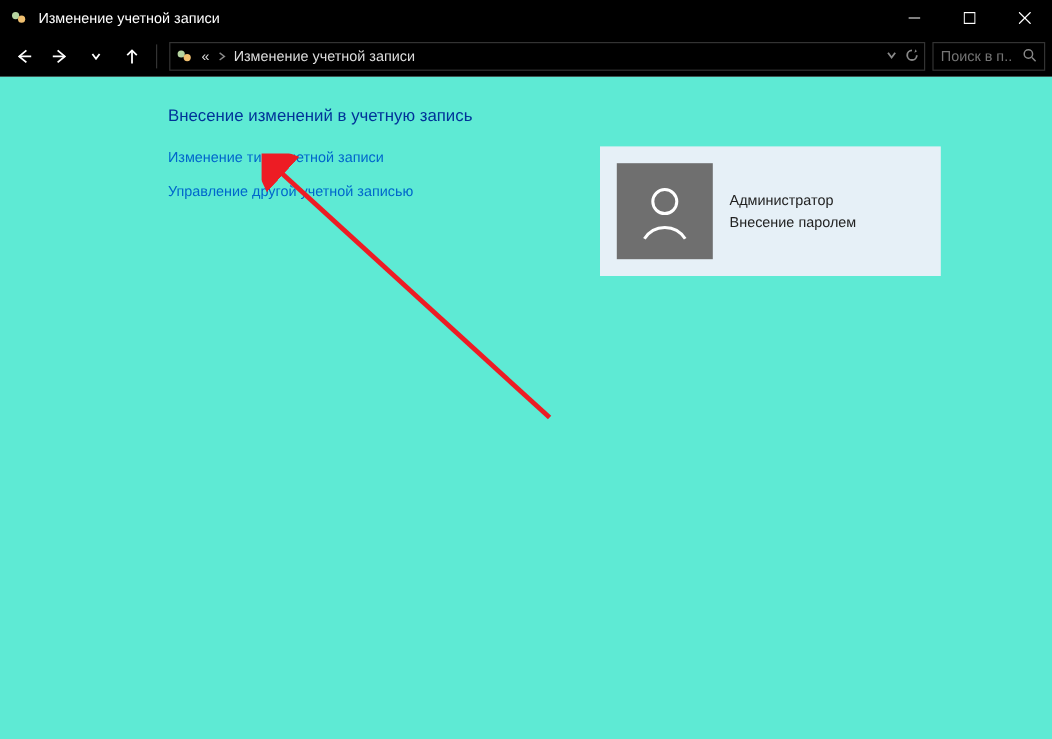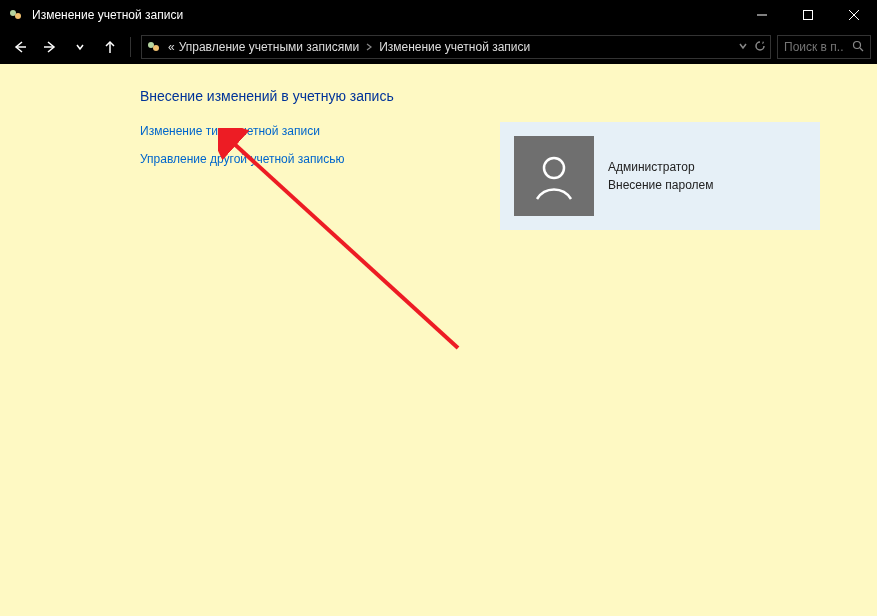--- a/index.html
+++ b/index.html
@@ -78,42 +78,42 @@
       color: #888;
       font-size: 12px;
     }
     .search-bar input {
       background: transparent; border: none; outline: none;
       color: #888; font-size: 12px; width: 60px;
     }
     .search-bar .sicon { margin-left: auto; }
     .content {
       flex: 1;
-      background: #fef9c3;
+      background: #5eead4;
       padding: 24px 0 0 140px;
       position: relative;
     }
     .heading {
       color: #003399;
       font-size: 14px;
       font-weight: 400;
       margin-bottom: 20px;
     }
     .action-link {
       color: #0066cc;
       font-size: 12px;
       display: block;
       margin-bottom: 14px;
       cursor: pointer;
     }
     .user-panel {
       position: absolute;
       left: 500px;
       top: 58px;
-      width: 320px;
+      width: 284px;
       height: 108px;
       background: #e6f0f7;
       display: flex;
       align-items: center;
       padding: 14px;
     }
     .avatar {
       width: 80px; height: 80px;
       background: #6f6f6f;
       display: flex; align-items: center; justify-content: center;
@@ -186,21 +186,20 @@
   </div>
   <div class="nav-sep"></div>
   <div class="addr-bar">
     <span class="addr-icon">
       <svg width="16" height="16" viewBox="0 0 16 16">
         <circle cx="5" cy="6" r="3" fill="#b5d4a0" stroke="none"></circle>
         <circle cx="10" cy="9" r="3" fill="#f0c070" stroke="none"></circle>
       </svg>
     </span>
     <span class="addr-seg">«</span>
-    <span class="addr-seg" style="margin-left:4px">Управление учетными записями</span>
     <span class="addr-sep">
       <svg width="8" height="8" viewBox="0 0 8 8">
           <polyline points="2,1 6,4 2,7" stroke="#888" stroke-width="1.2" fill="none"></polyline>
         </svg>
     </span>
     <span class="addr-seg">Изменение учетной записи</span>
     <div class="addr-right">
       <span>
         <svg width="10" height="10" viewBox="0 0 10 10">
             <polyline points="2,3 5,7 8,3"></polyline>

